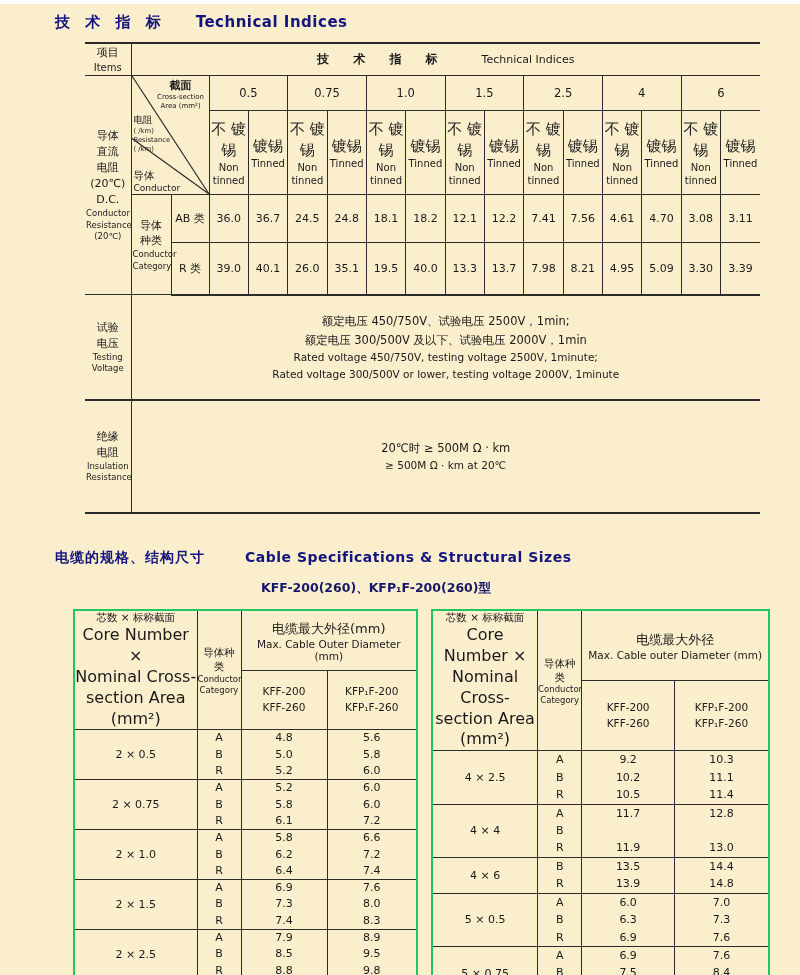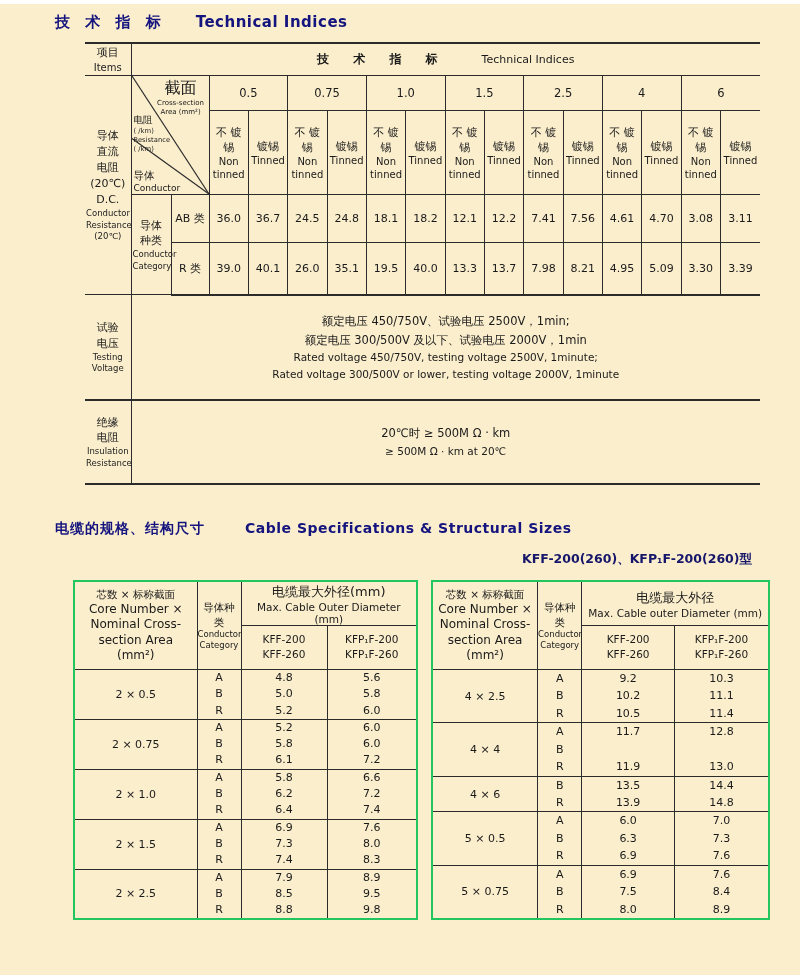--- a/index.html
+++ b/index.html
@@ -32,60 +32,60 @@
   .t1 td.edge-r{border-right:none}
   .t1 td.hb{border-bottom-width:2px}
   .pl{white-space:pre-line}
   .zh-main{font-size:11px;line-height:1.45}
   .en-sub{font-size:8.5px;line-height:1.35;color:#222}
   .r1{height:30px}
   .tech-head .zh{font-size:12px;letter-spacing:10px;font-weight:bold;margin-right:34px}
   .tech-head .en{font-size:11px}
   .xs{font-size:11.5px;height:35px}
   .tincell{height:84px}
-  .tincell .zh{font-size:11px;line-height:1.4}
+  .tincell .zh{font-size:15px;line-height:1.4}
   .tincell .en{font-size:10px;line-height:1.3}
   .val{font-size:11px}
   .rowAB{height:48px}
   .rowR{height:52px}
   .rowTest{height:105px}
-  .rowIns{height:84px}
+  .rowIns{height:113px}
   .big-content{line-height:1.6}
   .line-zh{font-size:11.5px}
   .line-en{font-size:10.5px}
   
   .diag{position:relative;padding:0;height:119px}
   .diag svg{position:absolute;inset:0;width:100%;height:100%}
   .dg{position:absolute;text-align:left}
   .dg-xs{top:2px;left:22px;right:1px;text-align:center}
-  .dg-xs .zh{font-size:16px;font-weight:normal}
+  .dg-xs .zh{font-size:11px;font-weight:bold}
   .dg-xs .en{font-size:7px;line-height:1.25}
   .dg-res{top:38px;left:2px;width:44px}
   .dg-res .zh{font-size:9.5px}
   .dg-res .en{font-size:6.8px;line-height:1.3}
   .dg-cond{bottom:1px;left:2px;width:70px}
   .dg-cond .zh{font-size:10.5px}
   .dg-cond .en{font-size:9px}
   
   .s2-title{margin-top:33px}
   .s2-title .zh{font-size:14px;letter-spacing:1px;margin-right:40px}
   .s2-title .en{font-size:14px}
-  .type-lines{margin:12px 48px 0 0;text-align:right;font-weight:bold;font-size:12.5px;color:#16166a;line-height:1.4}
+  .type-lines{margin:12px 48px 0 0;text-align:center;font-weight:bold;font-size:12.5px;color:#16166a;line-height:1.4}
   .s2-tables{display:flex;gap:5px;margin:13px 0 0 65px}
   .t2{
     table-layout:fixed;height:334px;font-size:11px;
     border:2px solid #22c55e;
     margin-left:8px;
   }
   .t2-left{width:343px}
   .t2-right{width:339px}
   .t2 td{border:1px solid #2b2b2b;text-align:center;vertical-align:middle;padding:0}
   .t2 thead td{height:44px}
   .t2 .core .zh{font-size:10.5px}
-  .t2 .core .en{font-size:12px;line-height:1.3}
+  .t2 .core .en{font-size:16px;line-height:1.3}
   .t2 .condh .zh{font-size:10.5px;line-height:1.35}
   .t2 .condh .en{font-size:8.5px;line-height:1.3}
   .t2 .diah .zh{font-size:13px}
   .t2 .diah .en{font-size:10.5px}
   .t2 .model{font-size:10.5px;line-height:1.5}
   .t2 .size{font-size:11px}
   .t2-left .ln{height:16.3px;line-height:16.3px}
   .t2-right .ln{height:17.45px;line-height:17.45px}
 </style>
 </head>

